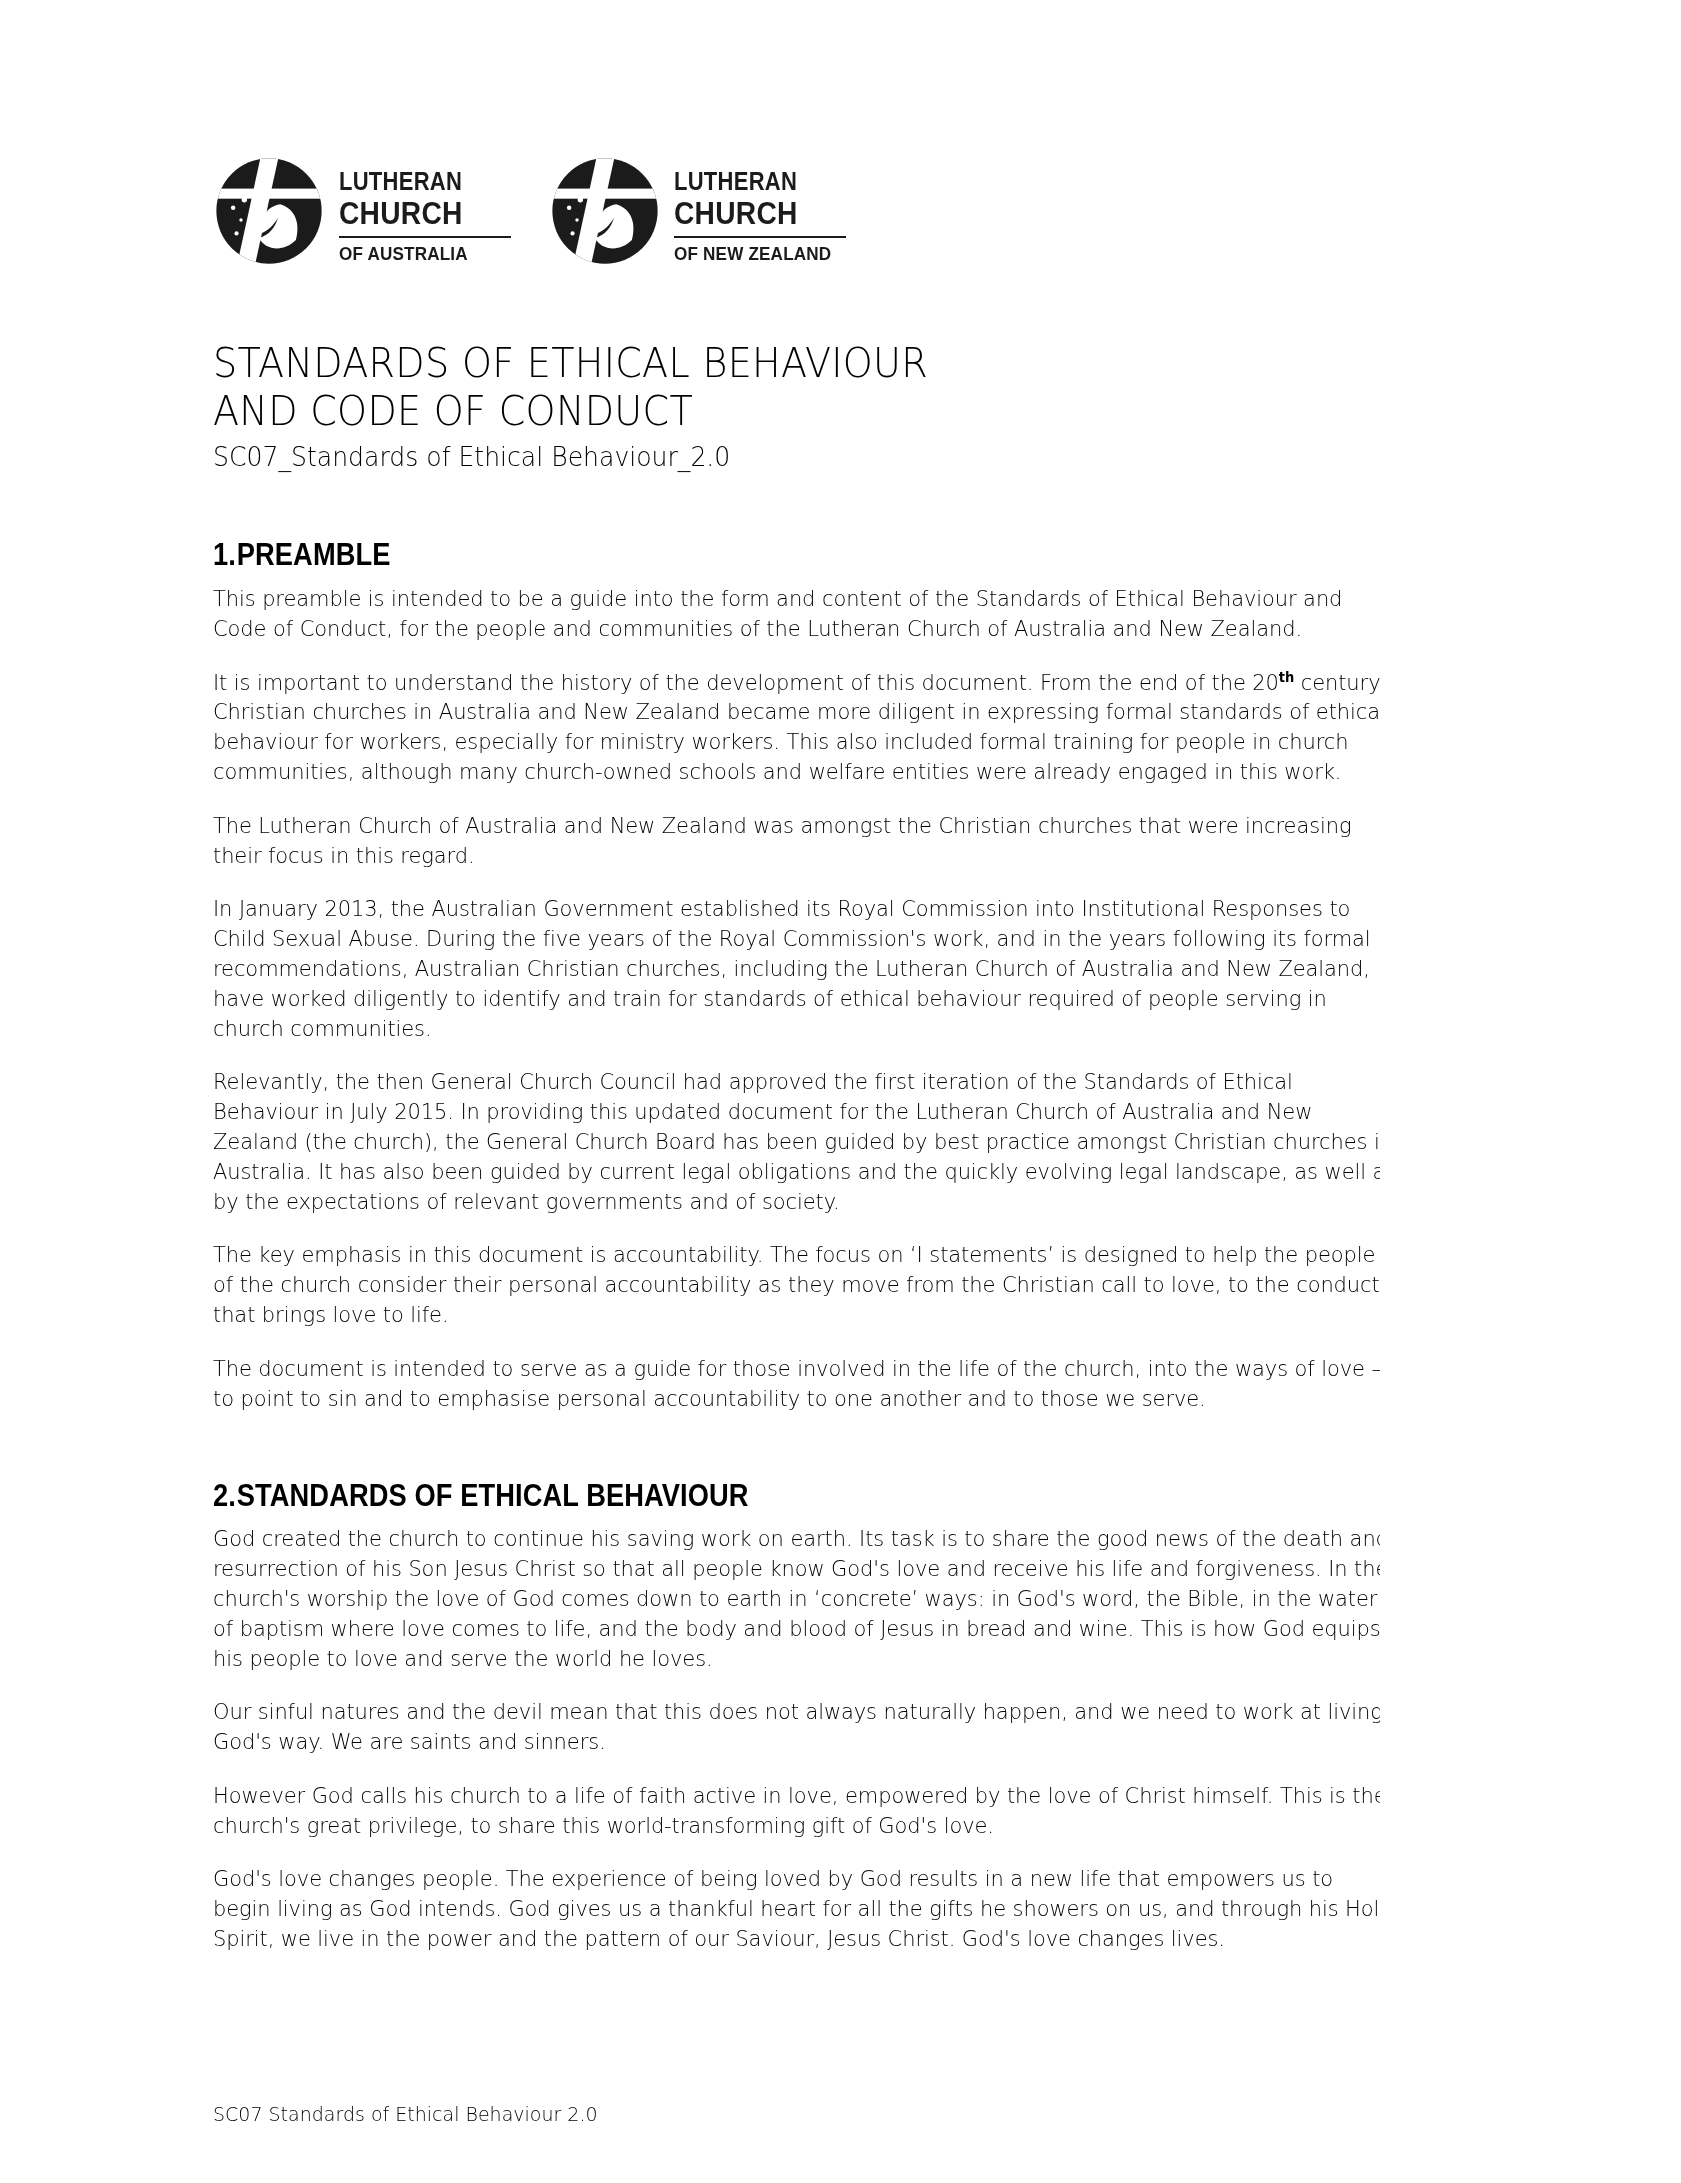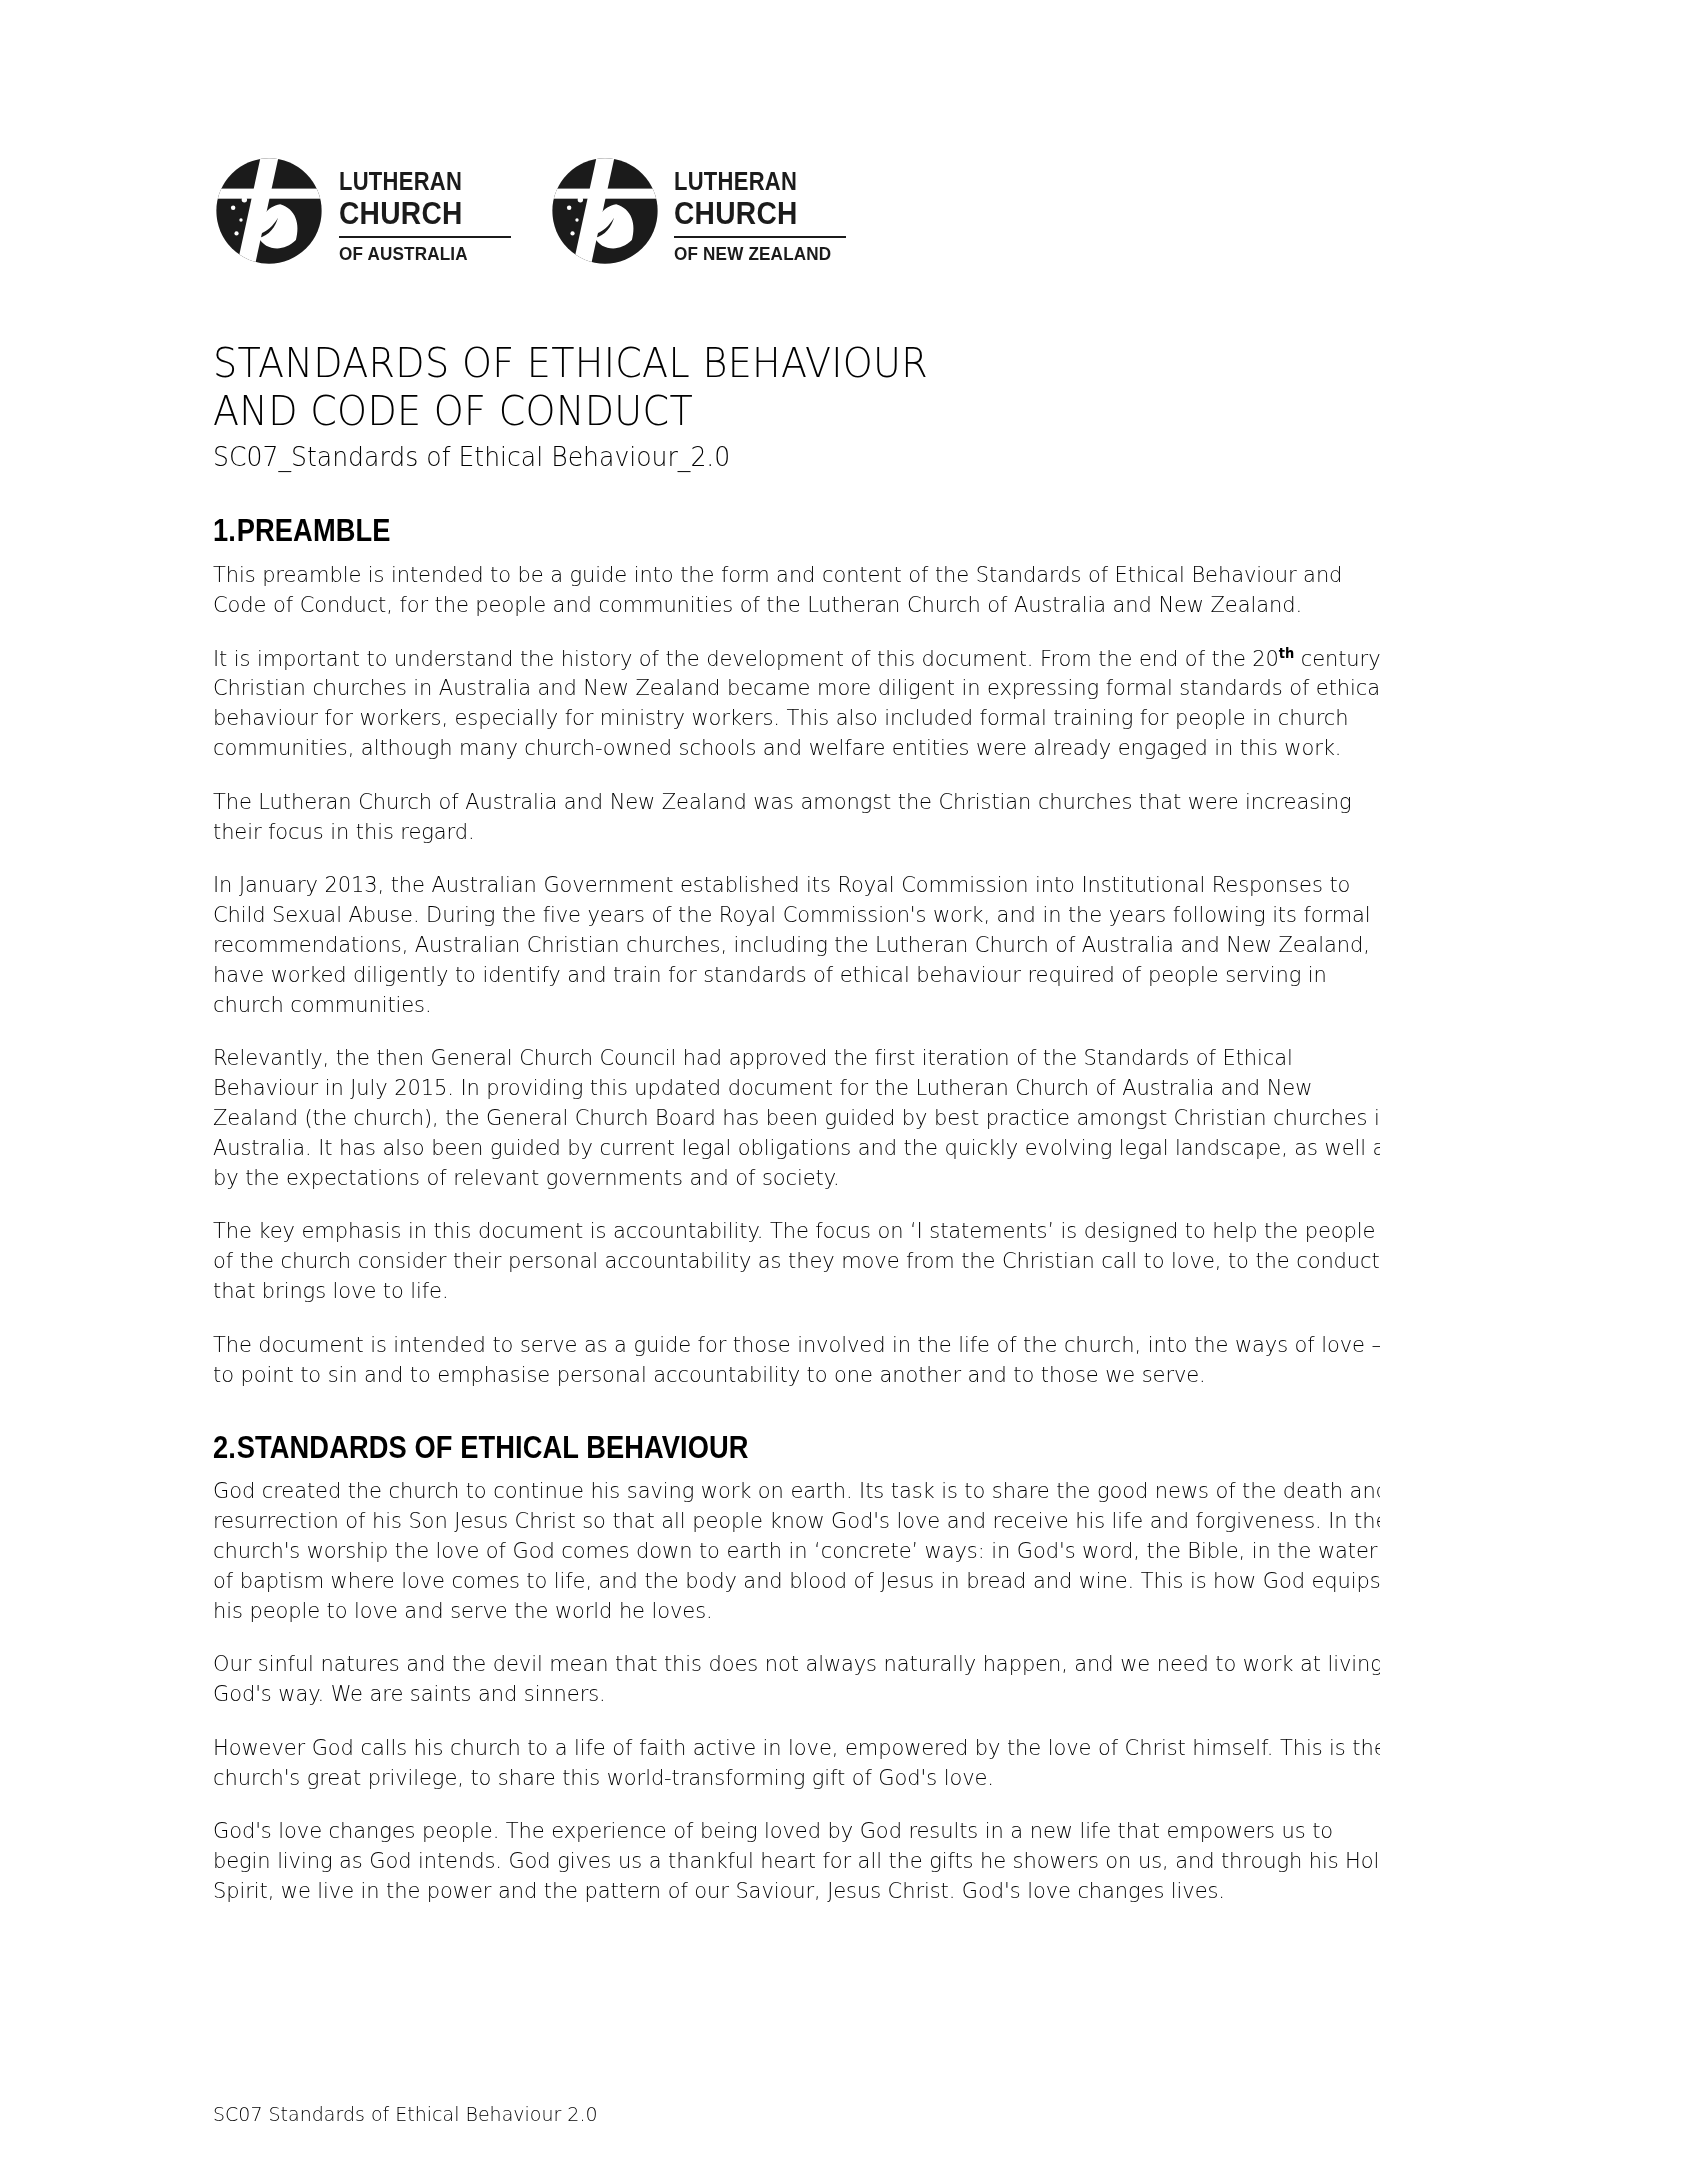--- a/index.html
+++ b/index.html
@@ -98,21 +98,21 @@
     line-height: 1.25;
     color: #000;
     margin-top: 3.7px;
     transform: scaleX(0.93);
     transform-origin: left top;
     white-space: nowrap;
   }
 
   
   .section {
-    margin-top: 41px;
+    margin-top: 65px;
   }
   .section-heading {
     font-family: "Liberation Sans", sans-serif;
     font-weight: bold;
     font-size: 31px;
     line-height: 1.12;
     letter-spacing: 0.1px;
     color: #000;
     transform: scaleX(0.88);
     transform-origin: left top;

